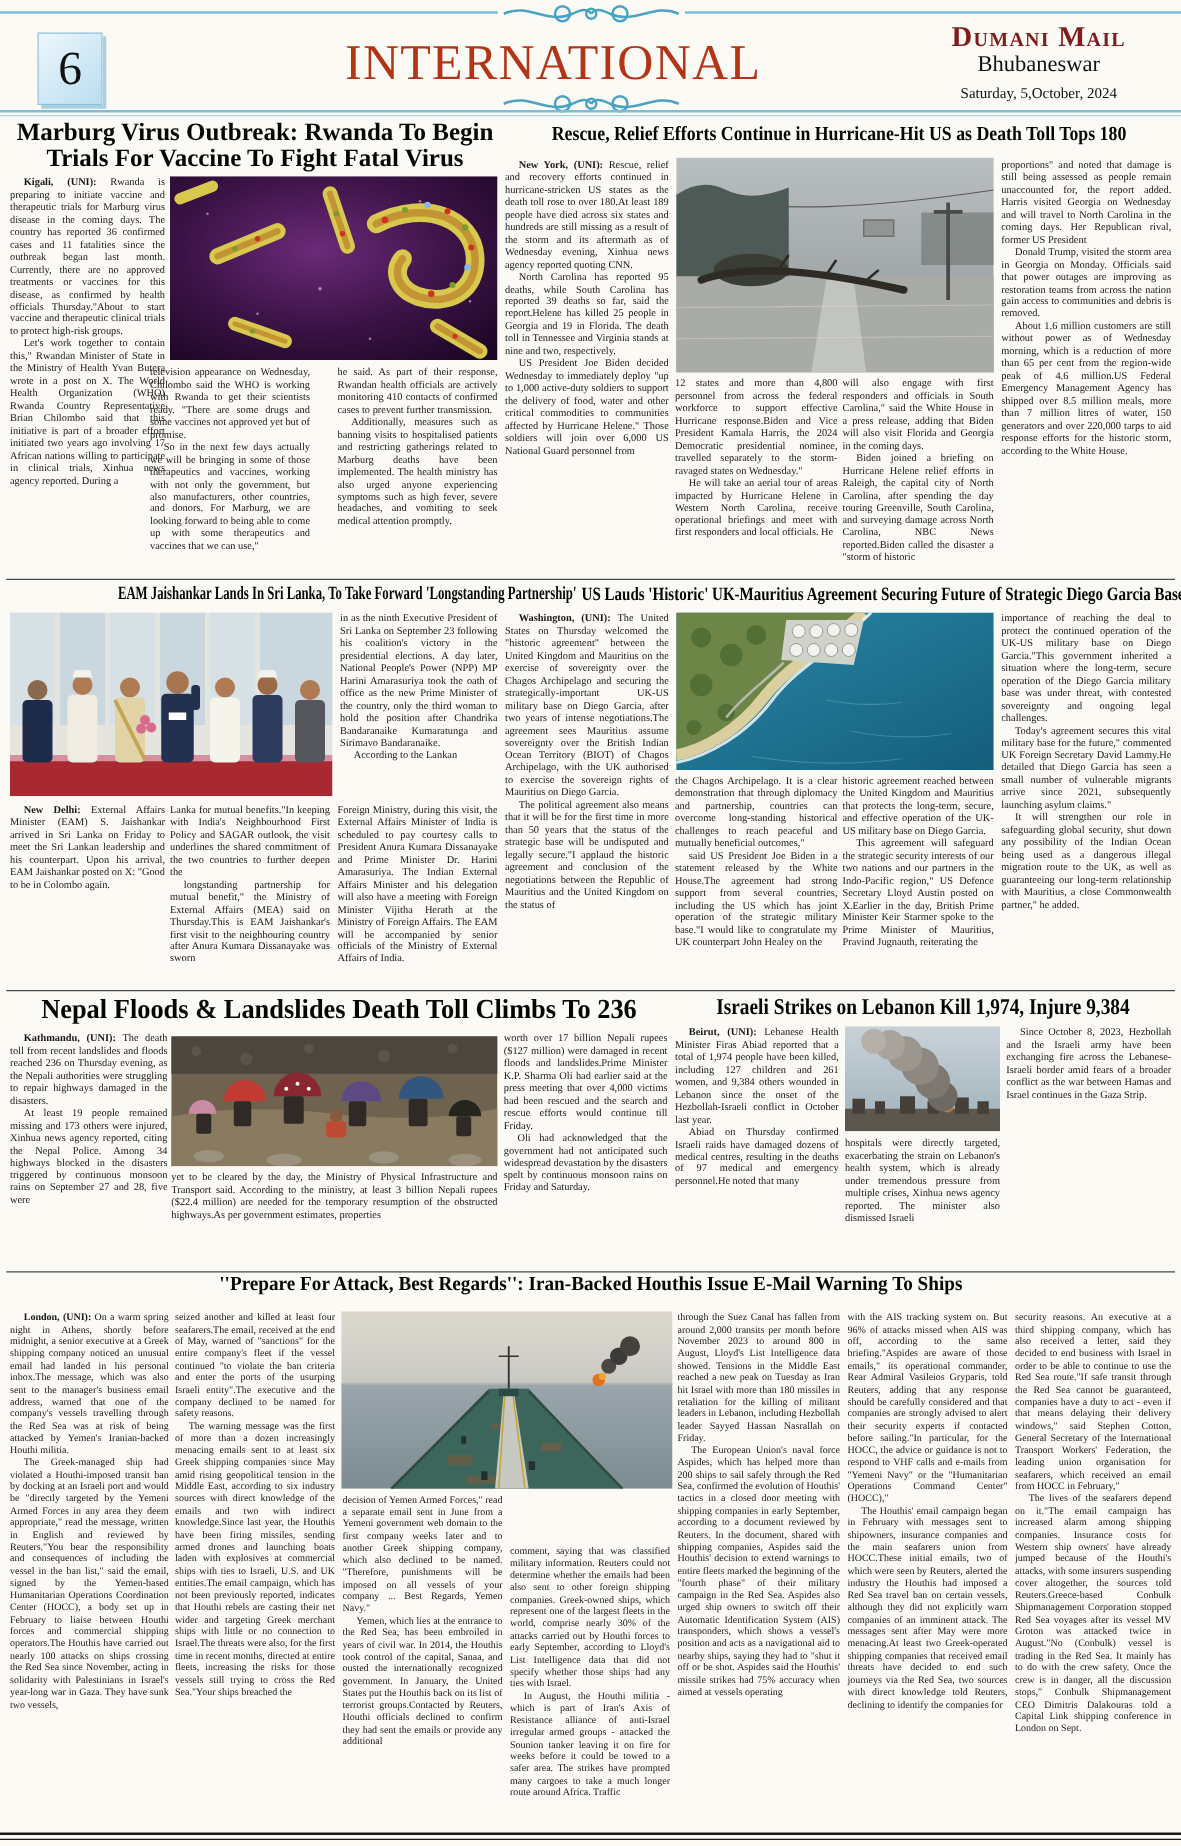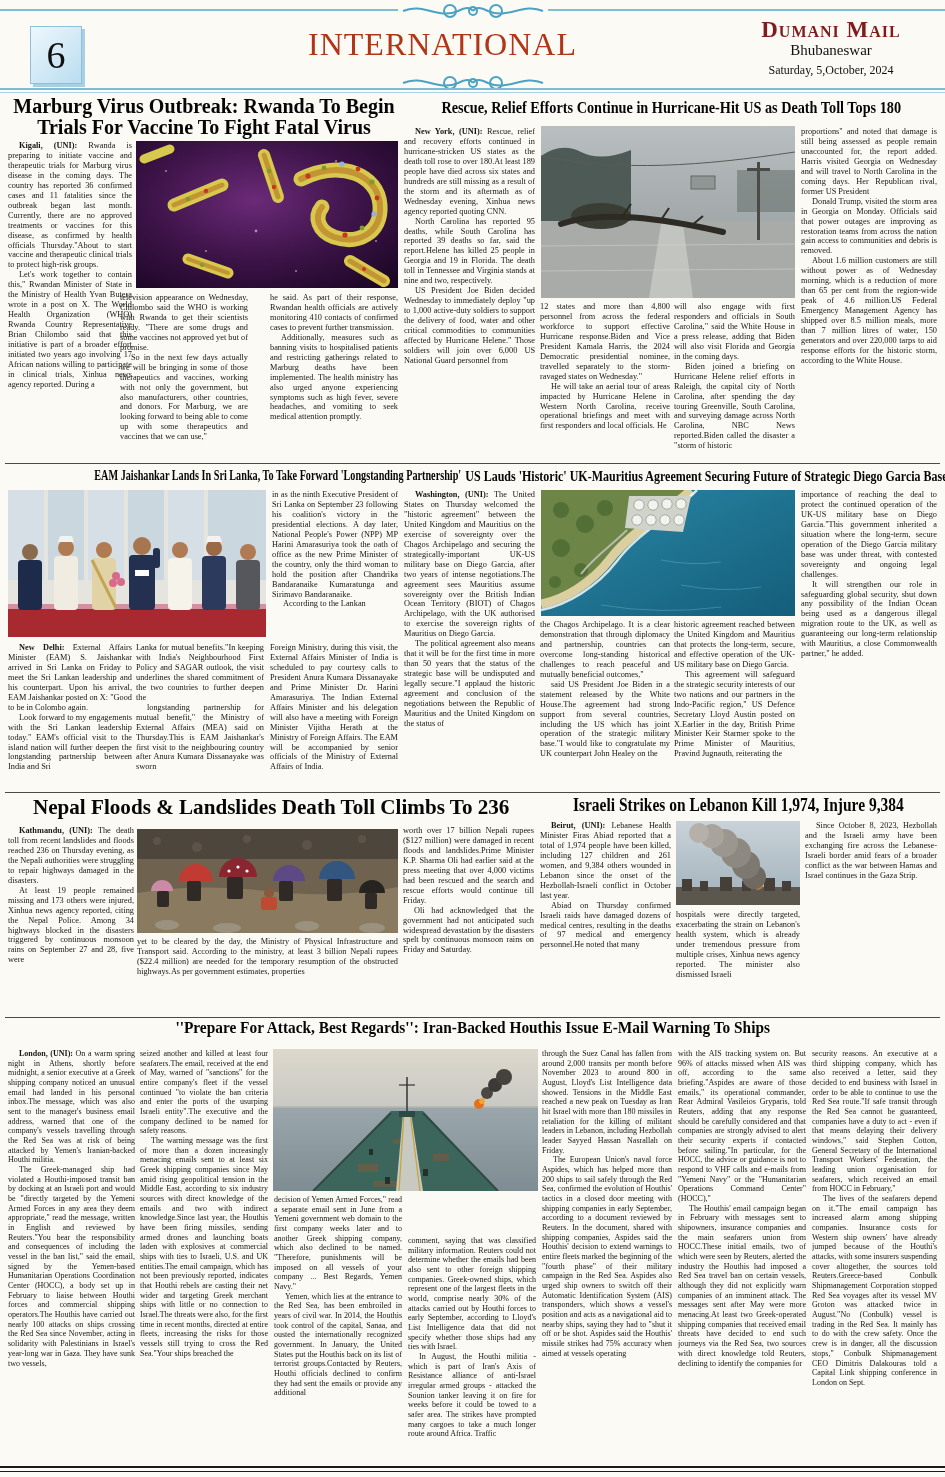--- a/index.html
+++ b/index.html
@@ -8,24 +8,24 @@
   .abs{position:absolute;}
   
   .hdr-rule{position:absolute;left:0;right:0;height:2px;background:#7fbcd6;}
   .hdr-rule2{position:absolute;left:0;right:0;height:1px;background:#a9d2e4;}
   .orn{position:absolute;left:50%;transform:translateX(-50%);}
   .pagenum{position:absolute;left:30px;top:26px;width:50px;height:56px;
            background:linear-gradient(135deg,#eef7fc,#b9ddf0);border:1px solid #8fc0da;
            box-shadow:3px 3px 0 #a8cfe2;display:flex;align-items:center;justify-content:center;
            font-size:38px;color:#111;}
   .intl{position:absolute;left:200px;right:260px;top:26px;text-align:center;
-        font-size:32px;color:#b23517;letter-spacing:1px;margin:0;font-weight:normal;font-family:Liberation Serif, serif;}
+        font-size:40px;color:#b23517;letter-spacing:1px;margin:0;font-weight:normal;font-family:Liberation Serif, serif;}
   .paper{position:absolute;right:14px;top:18px;width:200px;text-align:center;color:#111;}
   .paper .name{font-variant:small-caps;font-weight:bold;font-size:23px;color:#7f1d1d;letter-spacing:1px;line-height:1;}
-  .paper .city{font-size:15px;line-height:1.2;}
+  .paper .city{font-size:18px;line-height:1.2;}
   .paper .date{font-size:12px;margin-top:4px;}
   
   .hl{position:absolute;font-weight:bold;color:#060606;text-align:center;margin:0;}
   .hl.one span{display:inline-block;white-space:nowrap;transform:scaleX(var(--sx,1));transform-origin:center;}
   
   .col{position:absolute;text-align:justify;color:#181614;font-size:8.3px;line-height:1.2;overflow:hidden;}
   .col p{margin:0;text-indent:11px;}
   .col p.cont{text-indent:0;}
   .art7 .col{font-size:8px;line-height:1.21;}
   .hrline{position:absolute;left:5px;right:5px;height:1px;background:#4a4a4a;}
@@ -231,21 +231,20 @@
             <circle cx="105" cy="93" r="4"></circle>
           </g>
       </g>
     </svg>
     <div class="col" style="left:272px;top:490px;width:126px;height:149px">
         <p class="cont">in as the ninth Executive President of Sri Lanka on September 23 following his coalition's victory in the presidential elections. A day later, National People's Power (NPP) MP Harini Amarasuriya took the oath of office as the new Prime Minister of the country, only the third woman to hold the position after Chandrika Bandaranaike Kumaratunga and Sirimavo Bandaranaike.</p>
         <p>According to the Lankan</p>
       </div>
     <div class="col" style="left:8px;top:643px;width:124px;height:147px">
         <p><b>New Delhi: </b>External Affairs Minister (EAM) S. Jaishankar arrived in Sri Lanka on Friday to meet the Sri Lankan leadership and his counterpart. Upon his arrival, EAM Jaishankar posted on X: "Good to be in Colombo again.</p>
-        <p>Look forward to my engagements with the Sri Lankan leadership today." EAM's official visit to the island nation will further deepen the longstanding partnership between India and Sri</p>
       </div>
     <div class="col" style="left:136px;top:643px;width:128px;height:147px">
         <p class="cont">Lanka for mutual benefits."In keeping with India's Neighbourhood First Policy and SAGAR outlook, the visit underlines the shared commitment of the two countries to further deepen the</p>
         <p>longstanding partnership for mutual benefit," the Ministry of External Affairs (MEA) said on Thursday.This is EAM Jaishankar's first visit to the neighbouring country after Anura Kumara Dissanayake was sworn</p>
       </div>
     <div class="col" style="left:270px;top:643px;width:128px;height:147px">
         <p class="cont">Foreign Ministry, during this visit, the External Affairs Minister of India is scheduled to pay courtesy calls to President Anura Kumara Dissanayake and Prime Minister Dr. Harini Amarasuriya. The Indian External Affairs Minister and his delegation will also have a meeting with Foreign Minister Vijitha Herath at the Ministry of Foreign Affairs. The EAM will be accompanied by senior officials of the Ministry of External Affairs of India.</p>
       </div>
   </section>
 
@@ -295,20 +294,21 @@
     <div class="col" style="left:540px;top:620px;width:130px;height:170px">
         <p class="cont">the Chagos Archipelago. It is a clear demonstration that through diplomacy and partnership, countries can overcome long-standing historical challenges to reach peaceful and mutually beneficial outcomes,"</p>
         <p>said US President Joe Biden in a statement released by the White House.The agreement had strong support from several countries, including the US which has joint operation of the strategic military base."I would like to congratulate my UK counterpart John Healey on the</p>
       </div>
     <div class="col" style="left:674px;top:620px;width:121px;height:170px">
         <p class="cont">historic agreement reached between the United Kingdom and Mauritius that protects the long-term, secure, and effective operation of the UK-US military base on Diego Garcia.</p>
         <p>This agreement will safeguard the strategic security interests of our two nations and our partners in the Indo-Pacific region," US Defence Secretary Lloyd Austin posted on X.Earlier in the day, British Prime Minister Keir Starmer spoke to the Prime Minister of Mauritius, Pravind Jugnauth, reiterating the</p>
       </div>
     <div class="col" style="left:801px;top:490px;width:136px;height:300px">
         <p class="cont">importance of reaching the deal to protect the continued operation of the UK-US military base on Diego Garcia."This government inherited a situation where the long-term, secure operation of the Diego Garcia military base was under threat, with contested sovereignty and ongoing legal challenges.</p>
+        <p>Today's agreement secures this vital military base for the future," commented UK Foreign Secretary David Lammy.He detailed that Diego Garcia has seen a small number of vulnerable migrants arrive since 2021, subsequently launching asylum claims."</p>
         <p>It will strengthen our role in safeguarding global security, shut down any possibility of the Indian Ocean being used as a dangerous illegal migration route to the UK, as well as guaranteeing our long-term relationship with Mauritius, a close Commonwealth partner," he added.</p>
       </div>
   </section>
 
   <div class="hrline" style="top:792px"></div>
 
   <section>
     <h2 class="hl one" style="left:8px;top:794px;width:527px;font-size:22px;--sx:.96"><span>Nepal Floods &amp; Landslides Death Toll Climbs To 236</span></h2>
     <div class="col" style="left:8px;top:826px;width:126px;height:188px">
         <p><b>Kathmandu, (UNI): </b>The death toll from recent landslides and floods reached 236 on Thursday evening, as the Nepali authorities were struggling to repair highways damaged in the disasters.</p>

